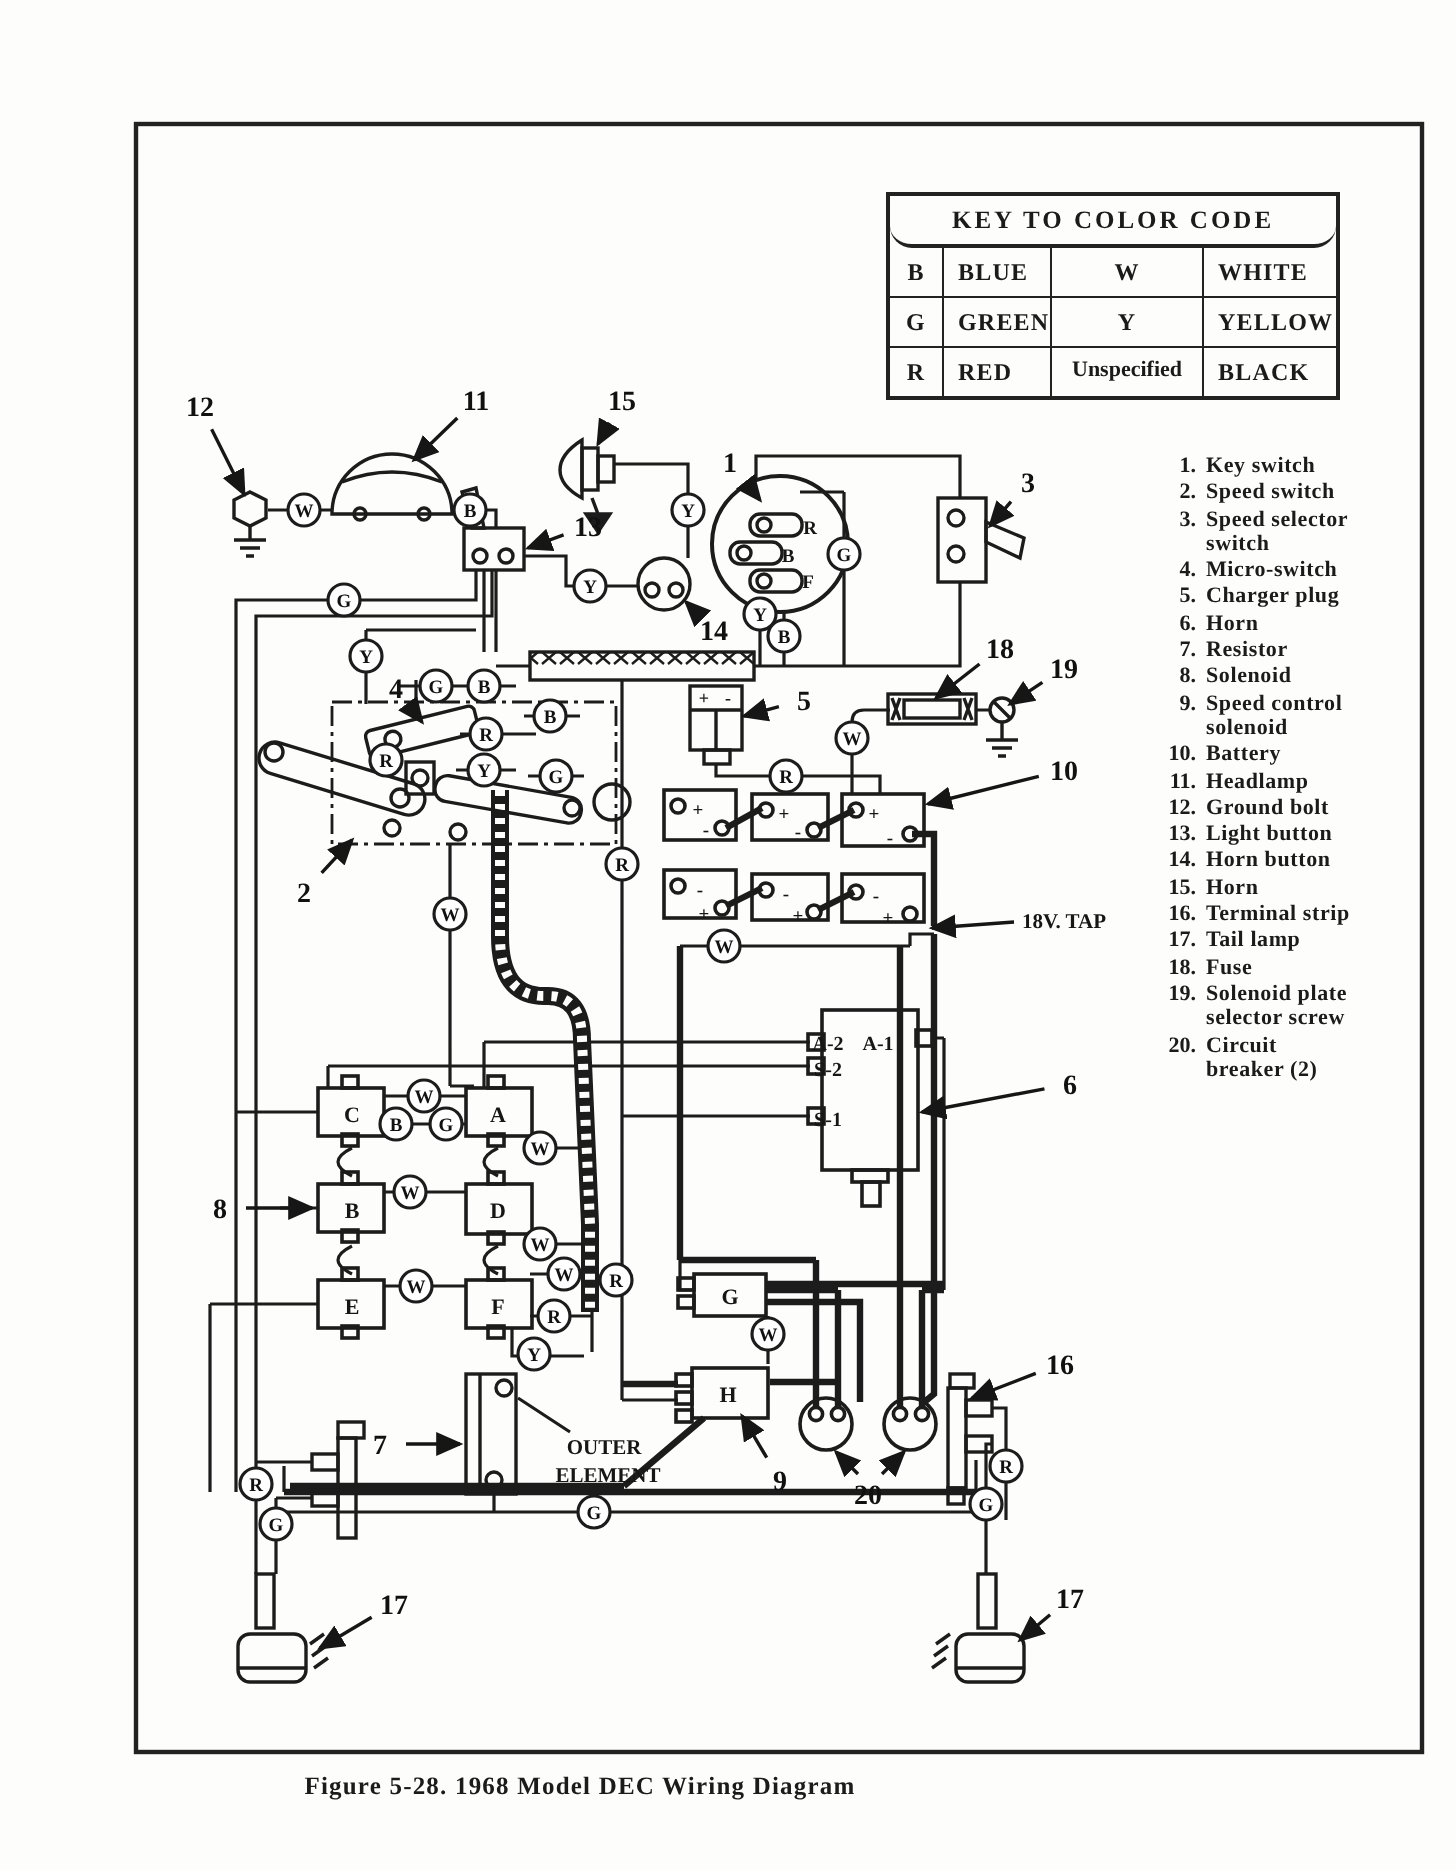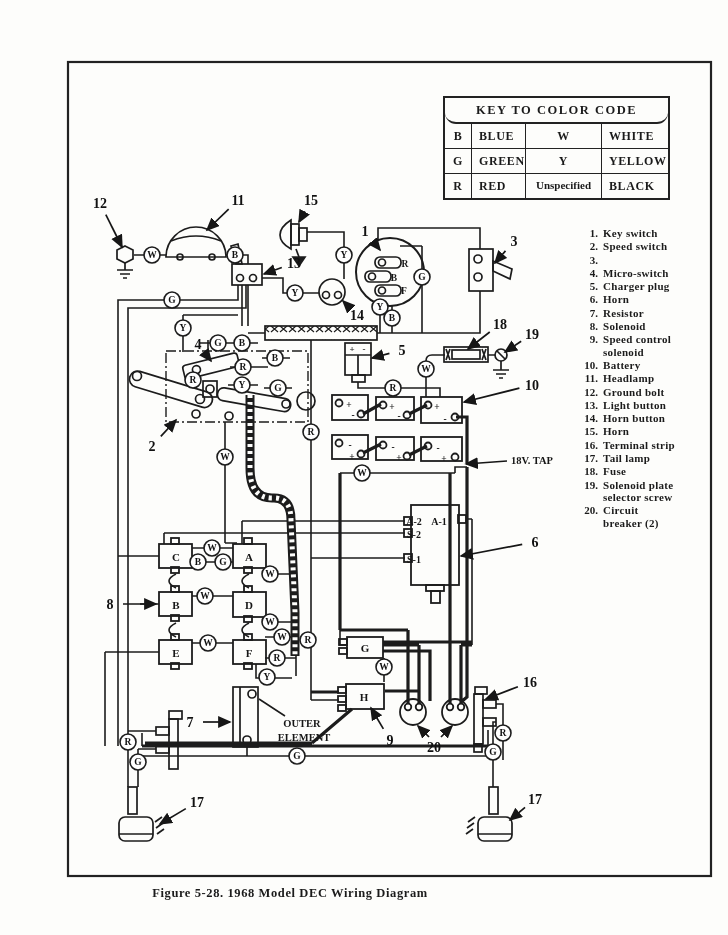--- a/index.html
+++ b/index.html
@@ -463,20 +463,22 @@
       <div class="leg-item">
         <span class="leg-num">1.</span>
         <span class="leg-label">Key switch</span>
       </div>
       <div class="leg-item">
         <span class="leg-num">2.</span>
         <span class="leg-label">Speed switch</span>
       </div>
       <div class="leg-item">
         <span class="leg-num">3.</span>
+        <span class="leg-label">Speed selector
+switch</span>
       </div>
       <div class="leg-item">
         <span class="leg-num">4.</span>
         <span class="leg-label">Micro-switch</span>
       </div>
       <div class="leg-item">
         <span class="leg-num">5.</span>
         <span class="leg-label">Charger plug</span>
       </div>
       <div class="leg-item">

